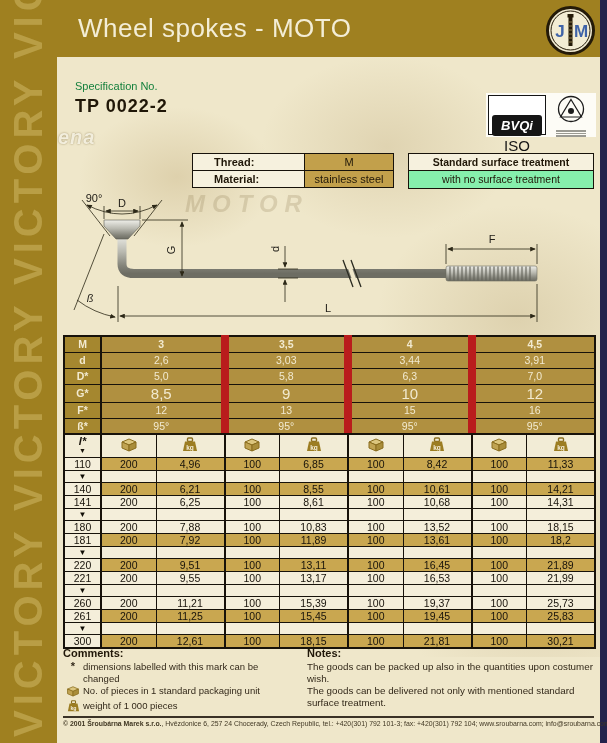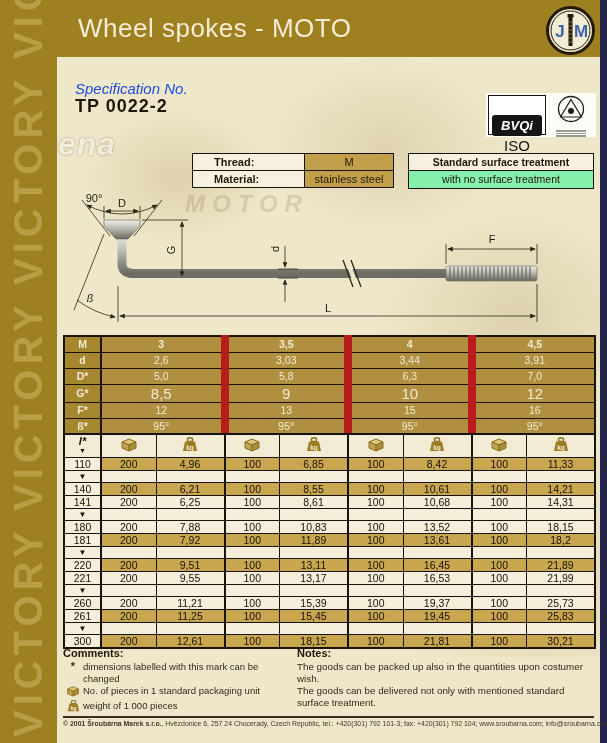--- a/index.html
+++ b/index.html
@@ -9,36 +9,36 @@
 
   
   .photo-wash { position:absolute; left:57px; top:57px; width:543px; height:600px;
     background:
       radial-gradient(140px 100px at 120px 120px, rgba(178,152,96,.28), transparent 70%),
       radial-gradient(180px 130px at 330px 90px,  rgba(168,142,88,.22), transparent 70%),
       radial-gradient(200px 160px at 460px 260px, rgba(170,146,92,.25), transparent 70%),
       radial-gradient(220px 180px at 250px 420px, rgba(172,150,100,.18), transparent 70%),
       radial-gradient(200px 200px at 480px 520px, rgba(165,140,90,.20), transparent 70%);
   }
-  .wm-ena { position:absolute; left:58px; top:126px; font-size:32px; font-weight:bold; font-style:italic;
+  .wm-ena { position:absolute; left:58px; top:126px; font-size:20px; font-weight:bold; font-style:italic;
             color:rgba(250,246,232,.9); text-shadow:0 0 2px rgba(120,100,50,.7); letter-spacing:1px; }
 
   
   .header-bar { position:absolute; left:0; top:0; width:600px; height:57px; background:#9f8020; }
   .page-title { position:absolute; left:78px; top:13px; font-size:26px; color:#f3edd6; letter-spacing:.5px; }
   .sidebar { position:absolute; left:0; top:0; width:57px; height:743px; background:#9f8020; }
   .victory { position:absolute; left:0; top:743px; width:743px; height:57px; line-height:57px;
              transform:rotate(-90deg); transform-origin:0 0; font-size:40px; font-weight:bold;
              letter-spacing:5px; padding-left:6px; color:rgba(214,190,110,.48); white-space:nowrap; overflow:hidden; }
   .navy-stripe { position:absolute; left:600px; top:0; width:7px; height:743px; background:#23234c; }
 
   .jm-logo { position:absolute; left:546px; top:6px; width:49px; height:49px; }
 
   
-  .spec-label  { position:absolute; left:75px; top:80px; font-size:15px; color:#1d4ed8;font-style:italic; }
+  .spec-label  { position:absolute; left:75px; top:80px; font-size:11px; color:#15803d; }
   .spec-number { position:absolute; left:75px; top:96px; font-size:18px; font-weight:bold; color:#201708; letter-spacing:1px; }
 
   
   .cert { position:absolute; left:486px; top:93px; width:110px; height:44px; background:#fdfcf6;
           display:flex; align-items:center; padding:2px; gap:3px; }
   .bvqi-box { width:58px; height:40px; border:1.5px solid #151515; background:#fff; text-align:center; padding-top:19px; }
   .bvqi-logo { margin:0 3px; height:21px; line-height:21px; background:#151515; color:#fff;
                font-weight:bold; font-style:italic; font-size:13px; border-radius:3px; }
   .bvqi-iso { font-size:15px; font-weight:normal; color:#151515; margin-top:1px; }
   .emblem { width:44px; height:40px; text-align:center; }
@@ -85,21 +85,21 @@
   .icon-lbl-wrap { display:flex; flex-direction:column; align-items:center; line-height:9px; }
   .icon-lbl-wrap .lstar { font-style:italic; font-weight:bold; font-size:11px; }
   .icon-lbl-wrap .dn { font-size:7px; }
 
   
   .comments { position:absolute; left:63px; top:647px; width:232px; color:#33291a; }
   .comments .c-title, .notes .n-title { font-size:11px; font-weight:bold; color:#201708; margin-bottom:2px; }
   .c-item { display:flex; align-items:flex-start; margin-bottom:1px; }
   .c-marker { width:20px; text-align:center; font-weight:bold; font-size:11px; flex:none; line-height:11px; }
   .c-text { font-size:9.5px; line-height:11.5px; }
-  .notes { position:absolute; left:297px; top:647px; width:298px; color:#33291a; }
+  .notes { position:absolute; left:307px; top:647px; width:298px; color:#33291a; }
   .notes p { font-size:9.8px; line-height:12px; }
 
   
   .foot-line { position:absolute; left:63px; top:716px; width:531px; height:1.6px; background:#3a3226; }
   .footer-text { position:absolute; left:63px; top:720px; width:533px; font-size:6.9px; color:#403723; white-space:nowrap; }
   .footer-text b { font-weight:bold; }
 </style>
 </head>
 <body>
 

